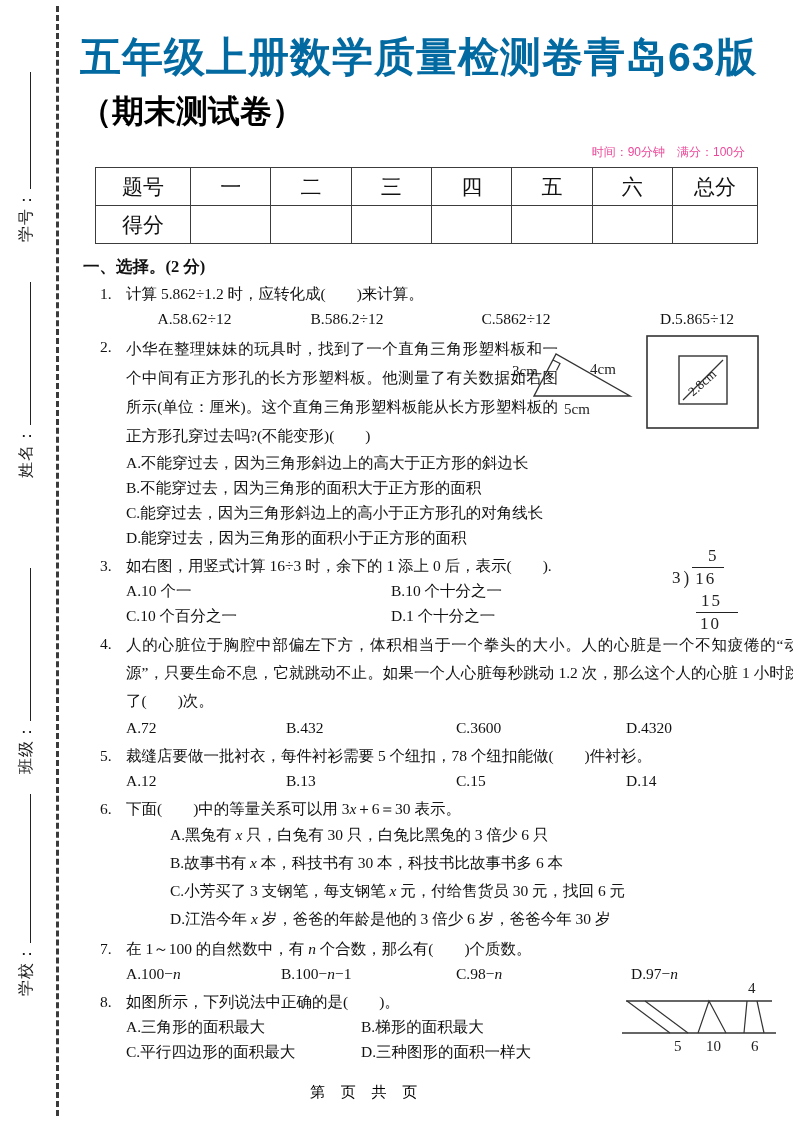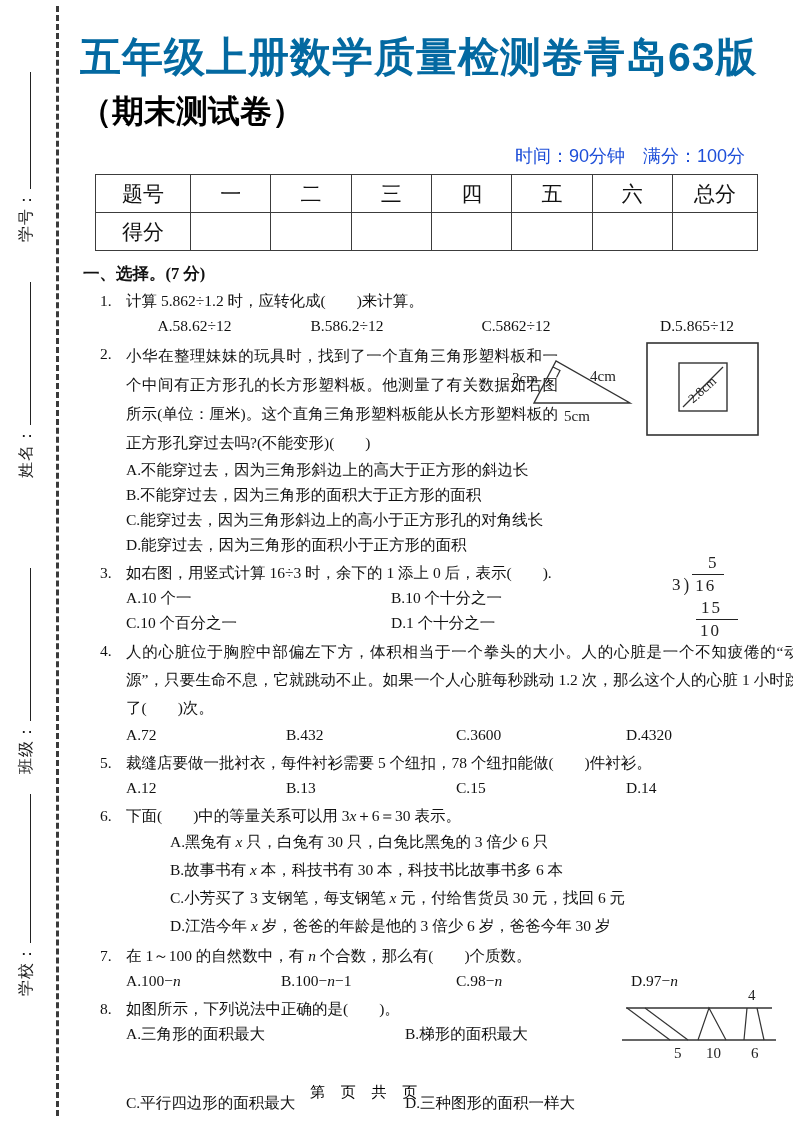--- a/index.html
+++ b/index.html
@@ -34,21 +34,21 @@
     font-weight:900; font-size:41px; letter-spacing:1px; color:#0369a1;
   }
   .subtitle {
     margin-top:5px; 
     font-family:Liberation Mono, monospace;
     font-weight:900; font-size:32px; color:#000;
   }
   .exam-info {
     margin-top:10px; padding-right:48px; text-align:right;
     font-family:"Liberation Sans", sans-serif;
-    font-size:18px; color:#1d4ed8;
+    font-size:12px; color:#ec4899;
   }
 
   
   table.score {
     margin:6px 0 0 15px; border-collapse:collapse; width:663px;
     table-layout:fixed;
     font-family:Liberation Serif, serif;
   }
   table.score td {
     border:1.6px solid #3c3c3c; height:38px;
@@ -61,21 +61,21 @@
   .section-title { margin:12px 0 2px 3px; font-size:16.5px; font-weight:600; }
   .qwrap { font-size:15.5px; line-height:25px; }
   .q { position:relative; padding-left:46px; margin-top:3px; }
   .qnum { position:absolute; left:20px; top:0; }
   .stem { text-align:justify; }
   .optrow { display:grid; }
   .optrow.r1 { grid-template-columns:137px 168px 170px 1fr;text-align:center; }
   .optrow.r4 { grid-template-columns:160px 170px 170px 1fr; }
   .optrow.r7 { grid-template-columns:155px 175px 175px 1fr; }
   .optrow.r3 { grid-template-columns:265px 1fr; width:560px; }
-  .optrow.r8 { grid-template-columns:235px 1fr; width:520px;gap:44px; }
+  .optrow.r8 { grid-template-columns:235px 1fr; width:520px; }
   .optline { display:block; }
 
   .q2 .stem { width:432px; line-height:29px; }
   .q4 .stem { line-height:28px; width:690px; }
   .q6 .opts { line-height:28px;margin-left:44px; }
 
   
   .fig { position:absolute; }
   svg text { font-family:"Liberation Serif", serif; fill:#222; }
 
@@ -152,21 +152,21 @@
       <td></td>
       <td></td>
       <td></td>
       <td></td>
       <td></td>
       <td></td>
     </tr>
   </tbody>
     </table>
 
-  <div class="section-title">一、选择。(7 分)</div>
+  <div class="section-title">一、选择。(2 分)</div>
 
   <div class="qwrap">
 
     <div class="q">
       <span class="qnum">1.</span>
       <div class="stem">计算 5.862÷1.2 时，应转化成(　　)来计算。</div>
       <div class="optrow r1">
         <span>A.58.62÷12</span>
         <span>B.586.2÷12</span>
         <span>C.5862÷12</span>

